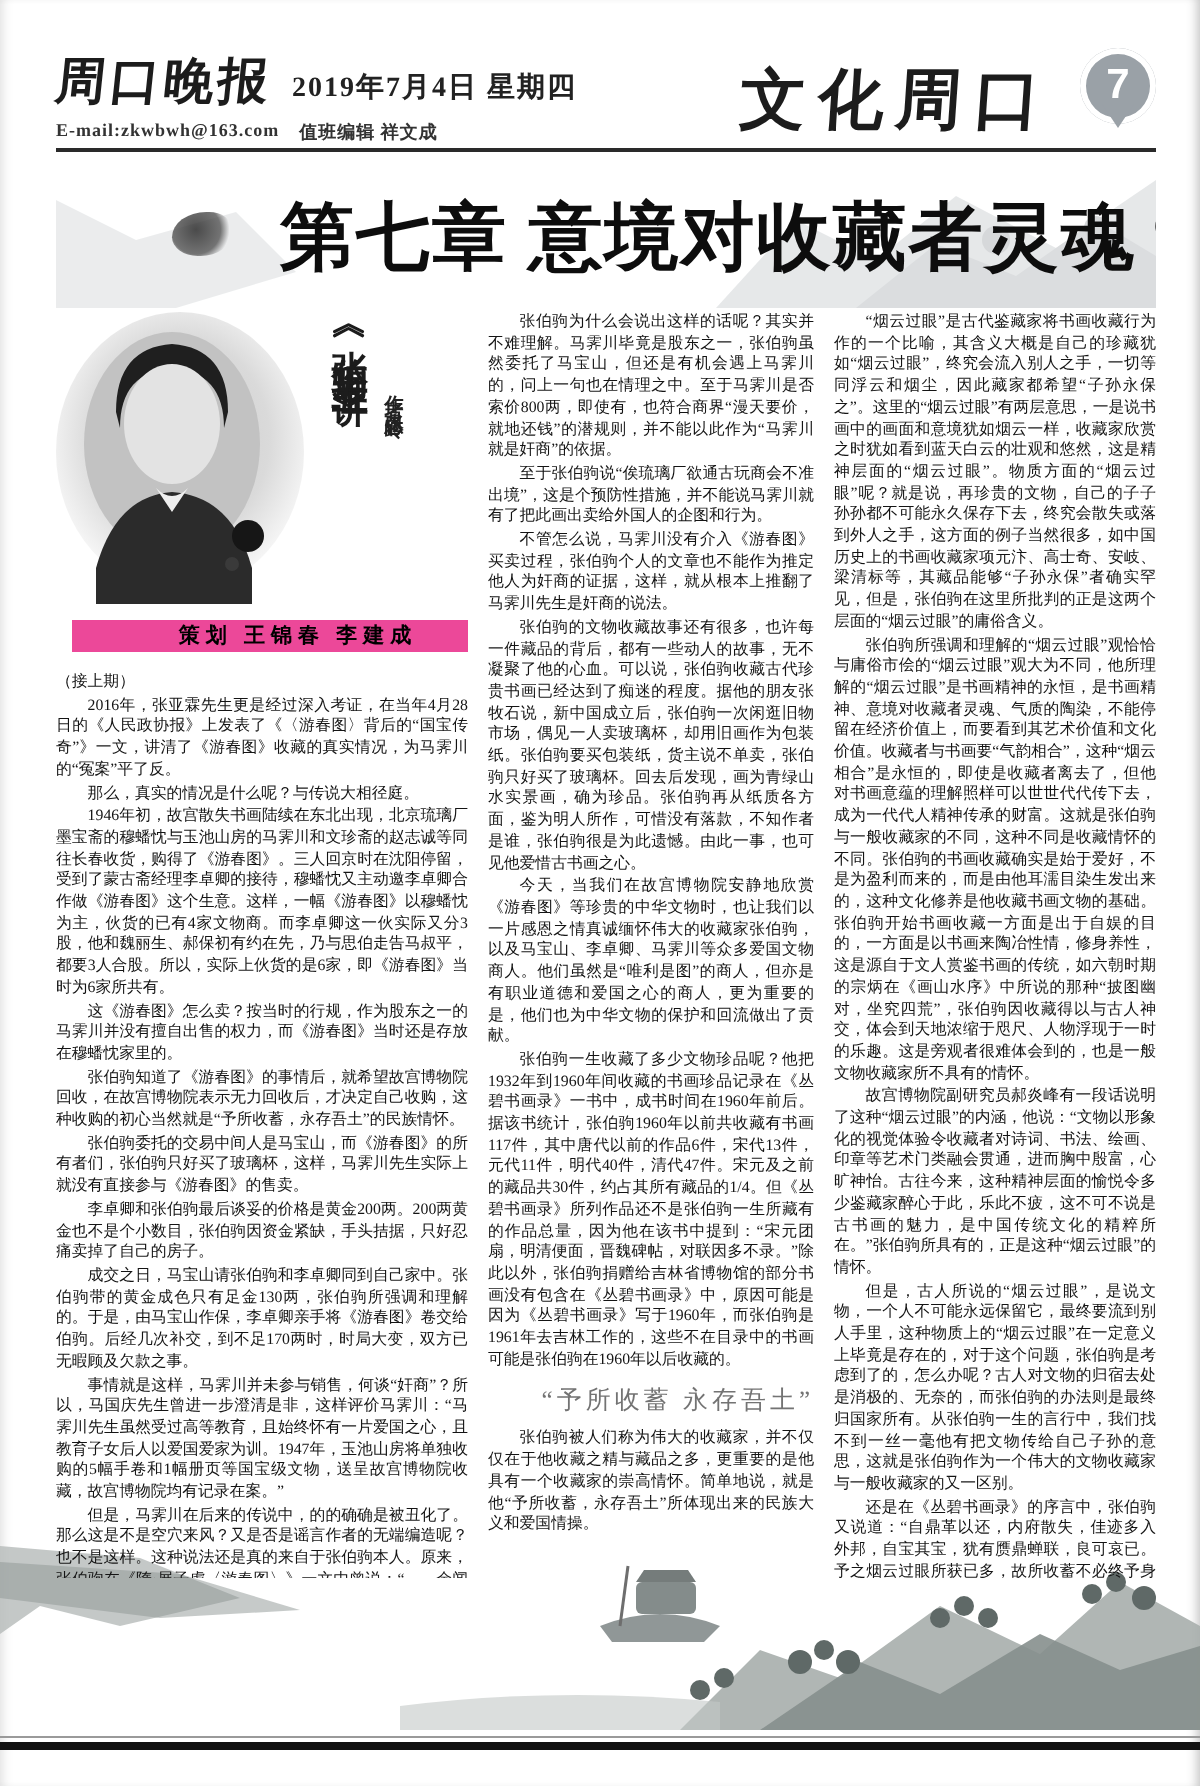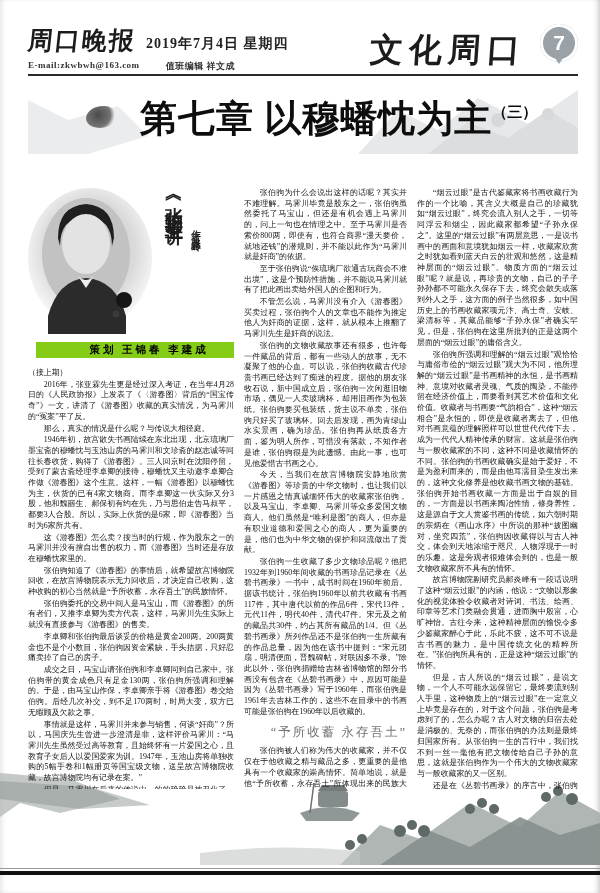--- a/index.html
+++ b/index.html
@@ -6,21 +6,21 @@
   .page{position:relative;width:600px;height:893px;margin:0 auto;background:#fff;
         font-family:"Liberation Serif",serif;color:#1c1c1c;overflow:hidden;
         box-shadow:inset -5px 0 6px -4px #bbb, inset 5px 0 6px -4px #ddd;}
   
   .masthead{position:absolute;top:24px;left:28px;right:22px;height:48px;}
   .mast-left{position:absolute;left:0;top:0;}
   .mast-row1{display:flex;align-items:flex-end;gap:10px;}
   .logo{font-size:25px;font-weight:900;letter-spacing:2px;transform:skewX(-6deg);
         font-family:"DejaVu Serif",serif;}
   .mast-date{font-size:14px;font-weight:bold;color:#222;padding-bottom:4px;letter-spacing:1px;}
-  .mast-row2{display:flex;gap:26px;margin-top:3px;}
+  .mast-row2{display:flex;gap:10px;margin-top:3px;}
   .mast-email,.mast-editor{font-size:9px;font-weight:bold;color:#333;letter-spacing:.5px;}
   .mast-right{position:absolute;right:0;top:0;display:flex;align-items:flex-start;gap:14px;}
   .section-title{font-size:33px;font-weight:900;letter-spacing:6px;transform:skewX(-4deg);
         font-family:"DejaVu Serif",serif;margin-top:4px;}
   .pin{position:relative;width:38px;height:38px;background:#9aa1a7;border-radius:50%;
        display:flex;align-items:center;justify-content:center;box-shadow:0 0 0 3px #fff inset;}
   .pin:after{content:"";position:absolute;left:50%;bottom:-10px;transform:translateX(-50%);
        border:8px solid transparent;border-top:12px solid #9aa1a7;}
   .pin span{color:#fff;font-size:21px;font-weight:bold;font-family:"Liberation Sans",sans-serif;}
   .header-rule{position:absolute;top:74px;left:28px;right:22px;border-top:2px solid #2a2a2a;}
@@ -28,37 +28,37 @@
   .headline-wrap{position:absolute;top:80px;left:28px;right:22px;height:74px;overflow:hidden;}
   .headline-bg{position:absolute;inset:0;opacity:.35;}
   .ink-blot{position:absolute;left:58px;top:26px;width:30px;height:22px;border-radius:60% 40% 55% 45%;
        background:radial-gradient(circle at 40% 40%, #222 0%, #555 55%, transparent 75%);opacity:.8;}
   h1.headline{position:relative;margin:0;padding:14px 0 0 112px;font-size:37px;font-weight:900;
        letter-spacing:1px;white-space:nowrap;color:#0d0d0d;}
   .headline .part{font-size:15px;font-weight:bold;vertical-align:14px;letter-spacing:0;}
   
   .columns{position:absolute;top:156px;left:28px;right:22px;bottom:104px;display:flex;gap:10px;
        z-index:2;overflow:hidden;}
-  .col{overflow:hidden;margin-top:32px;}
+  .col{overflow:hidden;}
   .col1{width:206px;}
   .col2{width:163px;}
   .col3{flex:1;}
   .coltext p, .col p{margin:0 0 1px 0;font-size:7.9px;line-height:10.7px;text-align:justify;
        text-indent:2em;color:#141414;}
   p.noindent{text-indent:0;}
   .subhead{margin:7px 0 5px 0;font-size:12.5px;font-weight:normal;text-align:right;
        letter-spacing:2px;color:#737373;}
   
   .feature-block{position:relative;height:146px;display:flex;}
   .portrait-wrap{position:relative;width:128px;height:146px;flex:none;}
   .vtitle{writing-mode:vertical-rl;font-size:18px;font-weight:900;letter-spacing:4px;
        height:140px;margin-left:6px;font-family:"DejaVu Serif",serif;}
   .vauthor{writing-mode:vertical-rl;font-size:9.5px;font-weight:bold;height:90px;
        margin:34px 0 0 3px;letter-spacing:2px;color:#222;}
-  .planning-bar{margin:8px 0 10px 8px;height:16px;background:#84cc16;color:#000;
+  .planning-bar{margin:8px 0 10px 8px;height:16px;background:#ec4899;color:#000;
        font-size:10.5px;font-weight:bold;letter-spacing:3px;display:flex;align-items:center;
        justify-content:center;padding-left:28px;}
   
   .bottom-art{position:absolute;left:0;right:0;bottom:28px;height:92px;z-index:1;}
   .footer-rule{position:absolute;bottom:16px;left:0;right:0;height:8px;
        border-top:1px solid #9a9a9a;}
   .footer-rule:after{content:"";display:block;margin-top:2px;height:4px;background:#111;}
 </style>
 </head>
 <body>
@@ -87,21 +87,21 @@
 
   <div class="headline-wrap">
     <svg class="headline-bg" viewBox="0 0 550 74" preserveAspectRatio="none">
       <polygon points="330,74 370,30 410,50 450,18 500,44 550,10 550,74" fill="#b9bec2"></polygon>
       <polygon points="400,74 440,42 480,58 520,30 550,48 550,74" fill="#9aa0a4"></polygon>
       <circle cx="470" cy="40" r="7" fill="#8c9296"></circle>
       <circle cx="520" cy="34" r="6" fill="#8c9296"></circle>
       <polygon points="0,74 0,20 40,40 90,26 120,56 60,74" fill="#c7cbce"></polygon>
     </svg>
     <div class="ink-blot"></div>
-    <h1 class="headline"><span>第七章 以穆蟠忱为主</span><span class="part">（三）</span></h1>
+    <h1 class="headline"><span>第七章 意境对收藏者灵魂</span><span class="part">（三）</span></h1>
   </div>
 
   <div class="columns">
 
     <div class="col col1">
       <div class="feature-block">
         <div class="portrait-wrap">
           <svg viewBox="0 0 128 146" width="128" height="146">
             <defs>
               <radialGradient id="inkwash" cx="50%" cy="45%" r="60%">
@@ -124,21 +124,21 @@
         <div class="vauthor">作者 张恩岭</div>
       </div>
       <div class="planning-bar">策划 王锦春 李建成</div>
       <div class="coltext">
         <p class="noindent">（接上期）</p>
         <p>2016年，张亚霖先生更是经过深入考证，在当年4月28日的《人民政协报》上发表了《〈游春图〉背后的“国宝传奇”》一文，讲清了《游春图》收藏的真实情况，为马霁川的“冤案”平了反。</p>
         <p>那么，真实的情况是什么呢？与传说大相径庭。</p>
         <p>1946年初，故宫散失书画陆续在东北出现，北京琉璃厂墨宝斋的穆蟠忱与玉池山房的马霁川和文珍斋的赵志诚等同往长春收货，购得了《游春图》。三人回京时在沈阳停留，受到了蒙古斋经理李卓卿的接待，穆蟠忱又主动邀李卓卿合作做《游春图》这个生意。这样，一幅《游春图》以穆蟠忱为主，伙货的已有4家文物商。而李卓卿这一伙实际又分3股，他和魏丽生、郝保初有约在先，乃与思伯走告马叔平，都要3人合股。所以，实际上伙货的是6家，即《游春图》当时为6家所共有。</p>
         <p>这《游春图》怎么卖？按当时的行规，作为股东之一的马霁川并没有擅自出售的权力，而《游春图》当时还是存放在穆蟠忱家里的。</p>
         <p>张伯驹知道了《游春图》的事情后，就希望故宫博物院回收，在故宫博物院表示无力回收后，才决定自己收购，这种收购的初心当然就是“予所收蓄，永存吾土”的民族情怀。</p>
-        <p>张伯驹委托的交易中间人是马宝山，而《游春图》的所有者们，又推李卓卿为卖方代表，这样，马霁川先生实际上就没有直接参与《游春图》的售卖。</p>
+        <p>张伯驹委托的交易中间人是马宝山，而《游春图》的所有者们，张伯驹只好买了玻璃杯，这样，马霁川先生实际上就没有直接参与《游春图》的售卖。</p>
         <p>李卓卿和张伯驹最后谈妥的价格是黄金200两。200两黄金也不是个小数目，张伯驹因资金紧缺，手头拮据，只好忍痛卖掉了自己的房子。</p>
         <p>成交之日，马宝山请张伯驹和李卓卿同到自己家中。张伯驹带的黄金成色只有足金130两，张伯驹所强调和理解的。于是，由马宝山作保，李卓卿亲手将《游春图》卷交给伯驹。后经几次补交，到不足170两时，时局大变，双方已无暇顾及欠款之事。</p>
         <p>事情就是这样，马霁川并未参与销售，何谈“奸商”？所以，马国庆先生曾进一步澄清是非，这样评价马霁川：“马霁川先生虽然受过高等教育，且始终怀有一片爱国之心，且教育子女后人以爱国爱家为训。1947年，玉池山房将单独收购的5幅手卷和1幅册页等国宝级文物，送呈故宫博物院收藏，故宫博物院均有记录在案。”</p>
         <p>但是，马霁川在后来的传说中，的的确确是被丑化了。那么这是不是空穴来风？又是否是谣言作者的无端编造呢？也不是这样。这种说法还是真的来自于张伯驹本人。原来，张伯驹在《隋·展子虔〈游春图〉》一文中曾说：“……余闻之，急走告马霁川索价800两黄金。乃与思伯走告马叔平，谓此卷必应收归故宫博物院，但俟琉璃厂欲通古玩商会不准出境，始聚议价。”</p>
       </div>
     </div>
 
     <div class="col col2">
       <p>张伯驹为什么会说出这样的话呢？其实并不难理解。马霁川毕竟是股东之一，张伯驹虽然委托了马宝山，但还是有机会遇上马霁川的，问上一句也在情理之中。至于马霁川是否索价800两，即使有，也符合商界“漫天要价，就地还钱”的潜规则，并不能以此作为“马霁川就是奸商”的依据。</p>
       <p>至于张伯驹说“俟琉璃厂欲通古玩商会不准出境”，这是个预防性措施，并不能说马霁川就有了把此画出卖给外国人的企图和行为。</p>

